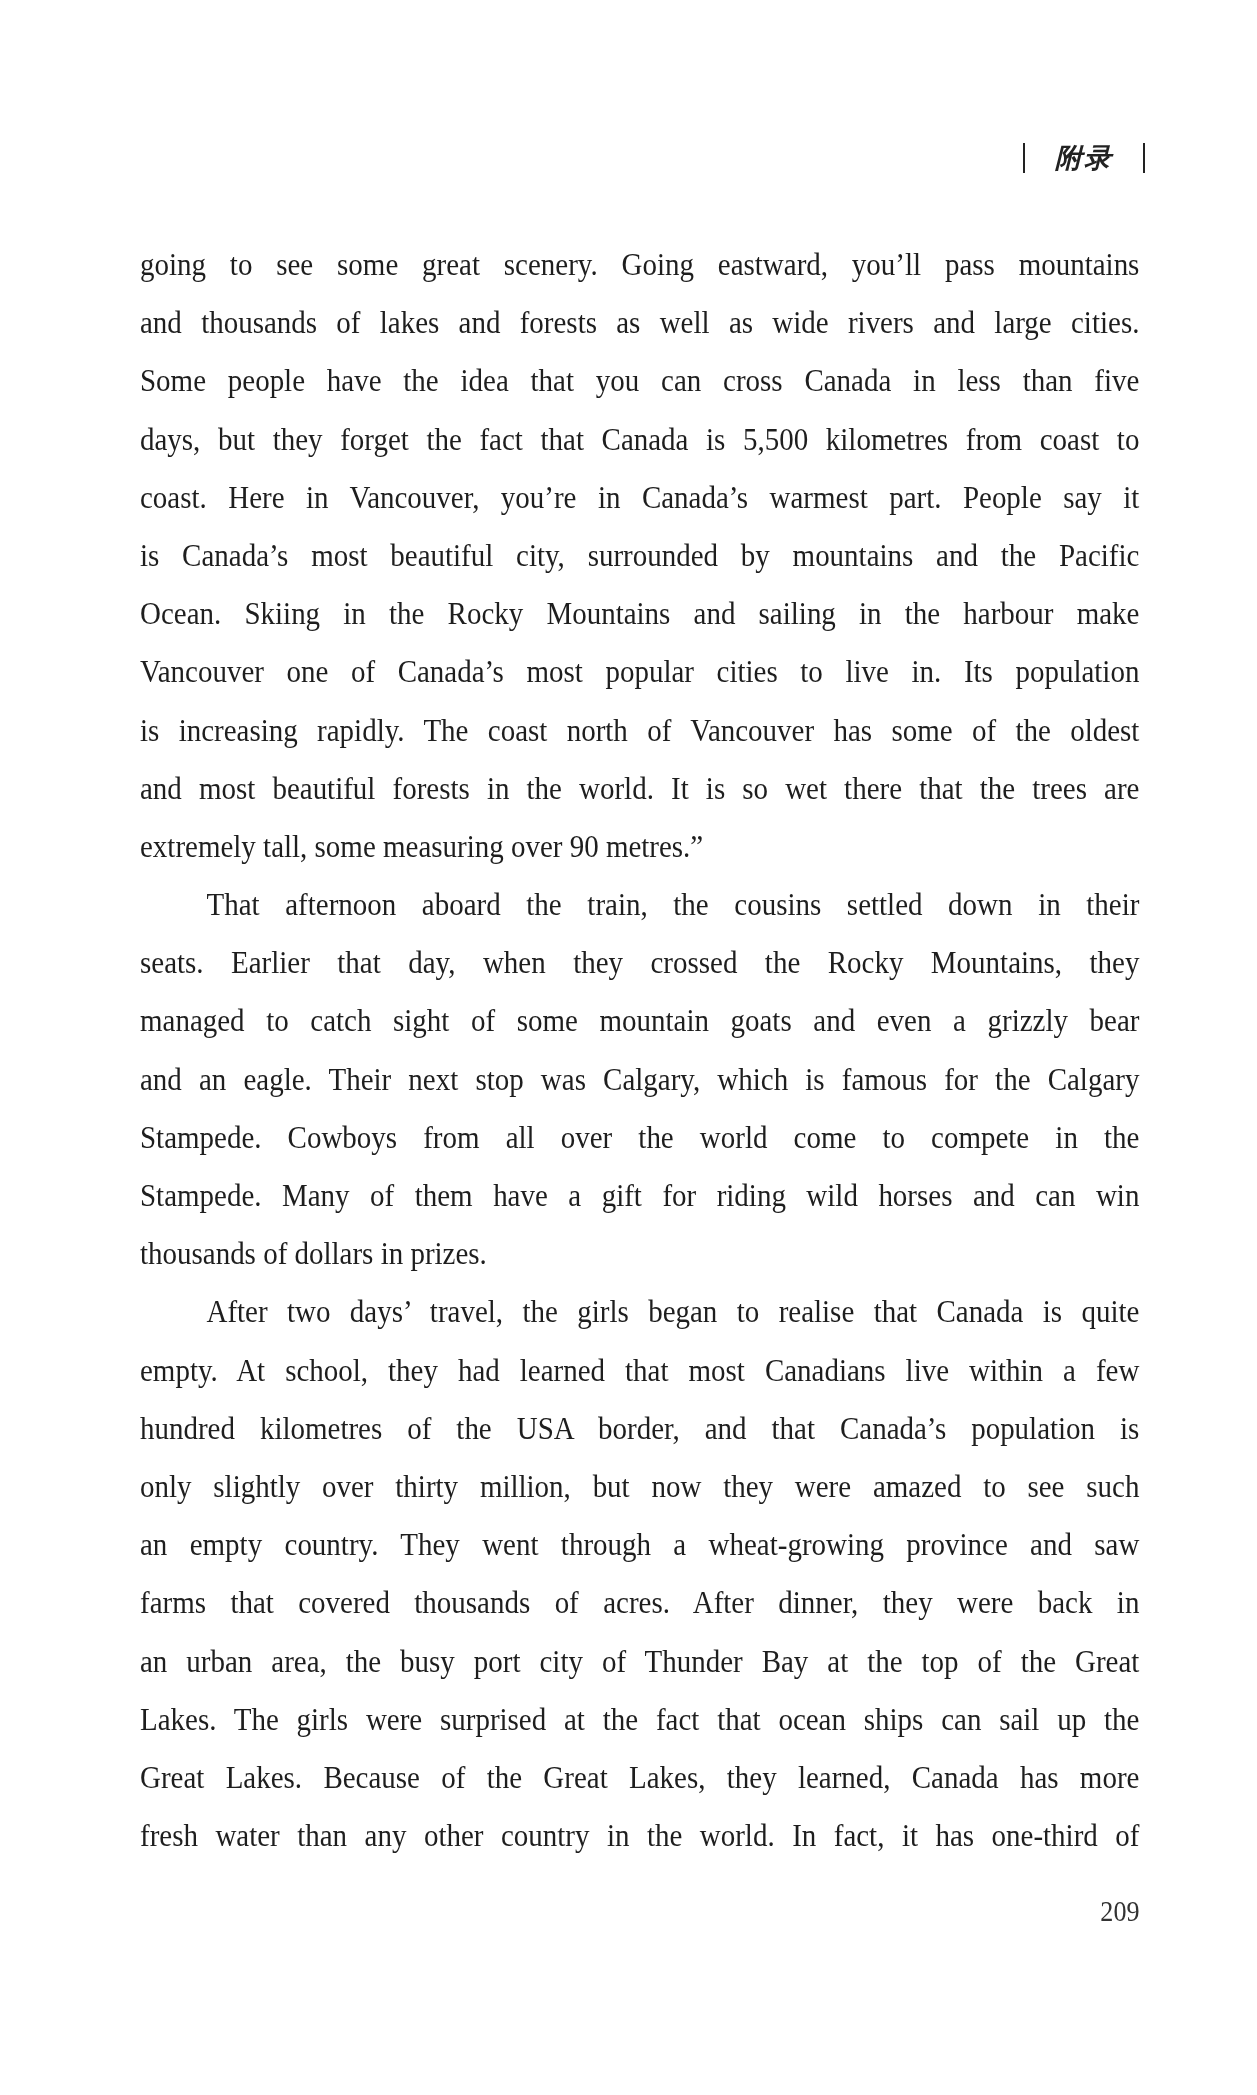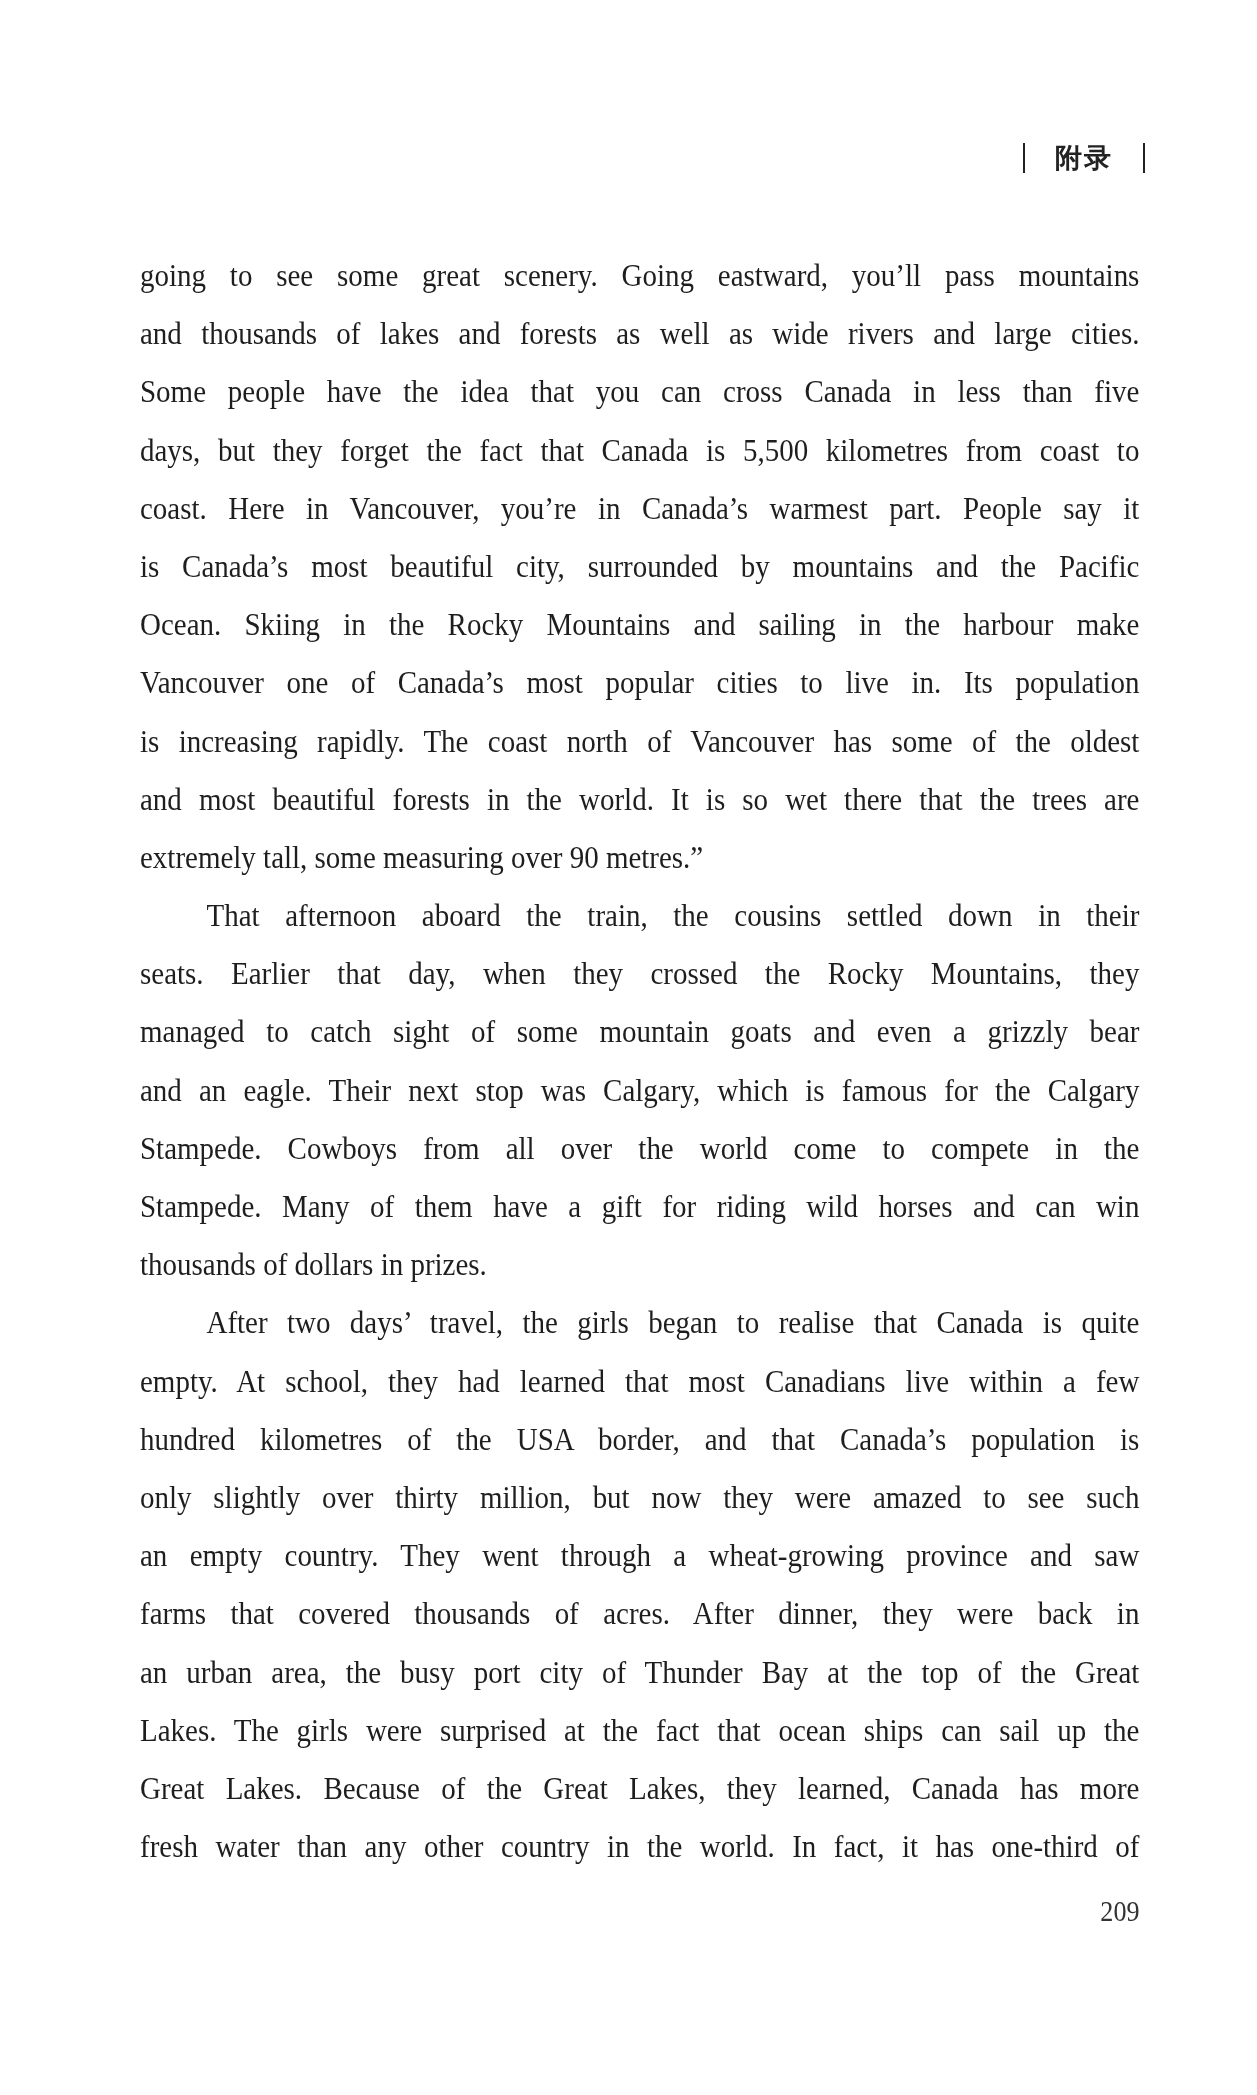--- a/index.html
+++ b/index.html
@@ -1,22 +1,22 @@
 <!DOCTYPE html>
 <html><head>
 <meta charset="utf-8">
 <style>
   html,body{margin:0;padding:0;background:#ffffff;}
   body{width:1257px;height:2095px;position:relative;overflow:hidden;
        font-family:"Liberation Serif","DejaVu Serif",serif;color:#1e1e1e;}
   .running-head{position:absolute;top:140px;right:112px;font-size:27px;
        font-family:"DejaVu Sans",sans-serif;font-weight:bold;letter-spacing:2px;
-       display:flex;align-items:center;gap:30px;color:#222;}
+       display:flex;align-items:center;gap:30px;color:#222;font-style:italic;}
   .running-head .bar{display:inline-block;width:2px;height:30px;background:#222;}
-  .body-text{position:absolute;left:140px;top:247px;width:1000px;}
+  .body-text{position:absolute;left:140px;top:236px;width:1000px;}
   .line{height:58.2px;line-height:58.2px;font-size:30.5px;white-space:nowrap;
         text-align:justify;text-align-last:justify;transform:scaleX(0.95);transform-origin:left;
         width:1052px;}
   .line.indent{padding-left:70px;width:982px;}
   .line.last{text-align-last:left;}
   .page-number{position:absolute;right:118px;top:1895px;font-size:29px;color:#333;
         transform:scaleX(0.9);transform-origin:right;}
 </style>
 </head>
 <body>

